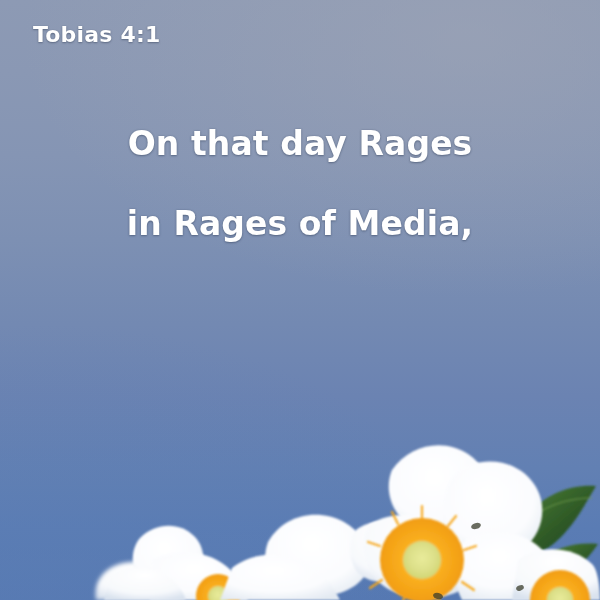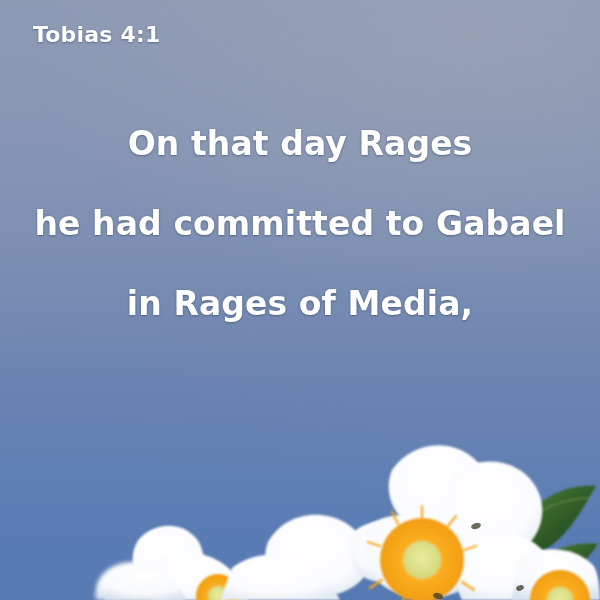--- a/index.html
+++ b/index.html
@@ -192,17 +192,16 @@
         <ellipse cx="438" cy="186" rx="5" ry="3.2" transform="rotate(14 438 186)"></ellipse>
         <ellipse cx="520" cy="178" rx="4" ry="2.6" transform="rotate(-22 520 178)"></ellipse>
       </g>
     </svg>
   </div>
 
   <div class="ref">Tobias 4:1</div>
 
   <div class="verse">
     <div class="vline">On that day Rages</div>
-    <div class="vline">he had committed to Gabael</div>
     <div class="vline">in Rages of Media,</div>
   </div>
 
 </div>
 
 </body></html>

